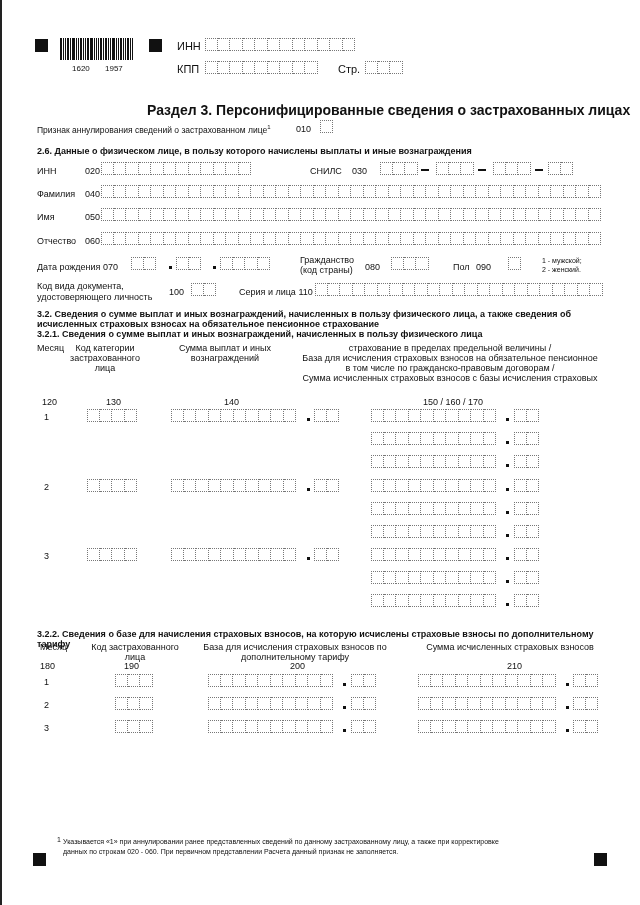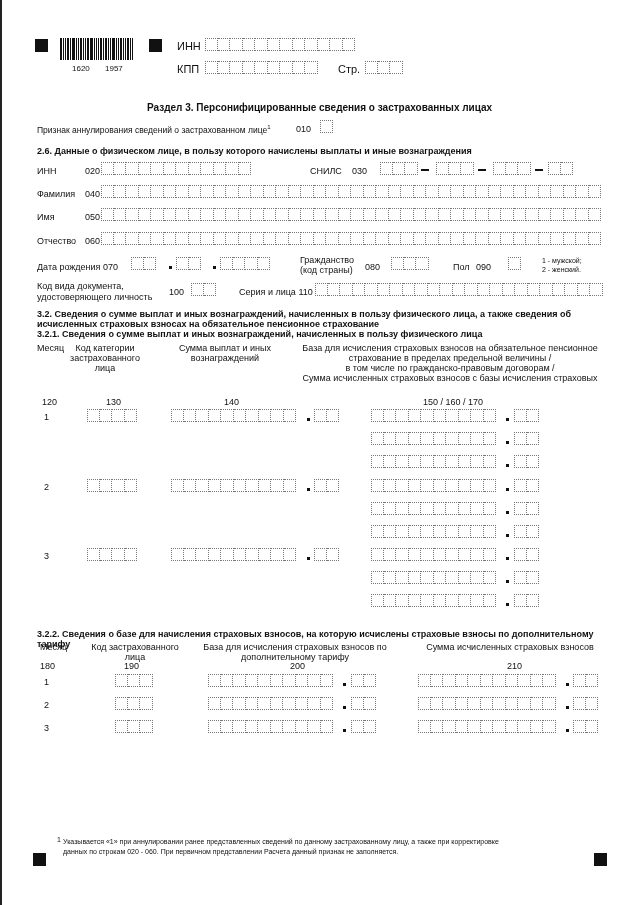--- a/index.html
+++ b/index.html
@@ -11,21 +11,21 @@
   .barcode span { display:block; background:#111; margin-right:1px; }
   .bcnum { position:absolute; font-size:8px; }
   .cells { position:absolute; display:flex; }
   .cell { width:12.5px; height:13px; border:1px dotted #777; border-left:none; box-sizing:border-box; }
   .cell:first-child { border-left:1px dotted #777; }
   .lbl { position:absolute; white-space:nowrap; }
   .bold { font-weight:bold; }
   .dot { position:absolute; width:3px; height:3px; background:#111; }
   .dash { position:absolute; width:8px; height:1.5px; background:#111; }
   .center { text-align:center; }
-  .title { font-weight:bold; font-size:10px; }
+  .title { font-weight:bold; font-size:14px; }
   .sup { font-size:6px; vertical-align:super; }
 </style>
 </head>
 <body>
 
 <div class="lborder"></div>
 
 <div class="marker" style="left:35px;top:39px;"></div>
 <div class="barcode" id="barcode">
     <span style="width: 2px;"></span>
@@ -364,22 +364,22 @@
 <div class="lbl center" style="left:65px;top:343px;width:80px;line-height:10px;">
     <div>Код категории</div>
     <div>застрахованного</div>
     <div>лица</div>
   </div>
 <div class="lbl center" style="left:170px;top:343px;width:110px;line-height:10px;">
     <div>Сумма выплат и иных</div>
     <div>вознаграждений</div>
   </div>
 <div class="lbl center" style="left:290px;top:343px;width:320px;line-height:10px;">
+    <div>страхование в пределах предельной величины /</div>
     <div>База для исчисления страховых взносов на обязательное пенсионное</div>
-    <div>страхование в пределах предельной величины /</div>
     <div>в том числе по гражданско-правовым договорам /</div>
     <div>Сумма исчисленных страховых взносов с базы исчисления страховых</div>
   </div>
 
 <div class="lbl" style="left:42px;top:397px;">120</div>
 <div class="lbl" style="left:106px;top:397px;">130</div>
 <div class="lbl" style="left:224px;top:397px;">140</div>
 <div class="lbl" style="left:423px;top:397px;">150 / 160 / 170</div>
 
 <div id="s321-rows">

